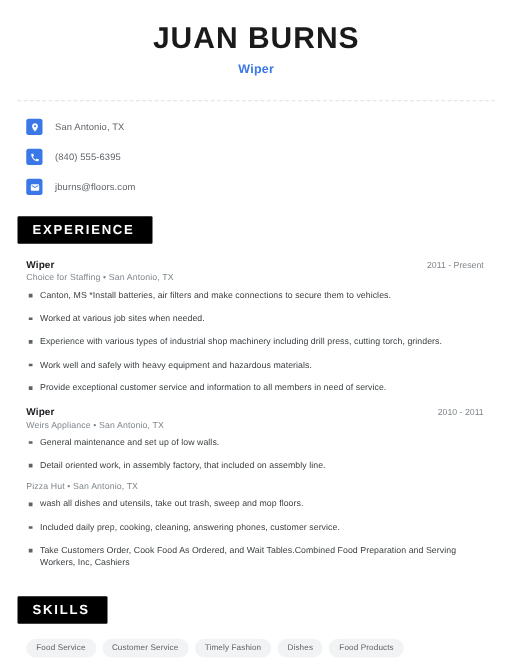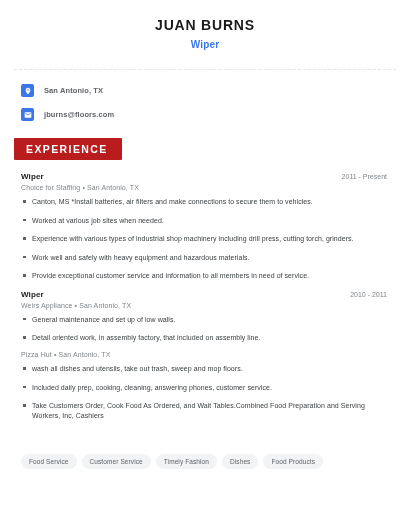--- a/index.html
+++ b/index.html
@@ -22,21 +22,21 @@
     padding: 0 14px;
     position: relative;
   }
 
   
   .header {
     padding-top: 18px;
     text-align: center;
   }
   .full-name {
-    font-size: 14px;
+    font-size: 24px;
     font-weight: bold;
     letter-spacing: 0.8px;
     color: #1a1a1a;
     line-height: 1.1;
     margin: 0;
   }
   .job-title {
     font-size: 10px;
     font-weight: bold;
     color: #3b78e7;
@@ -53,21 +53,20 @@
 
   
   .contact-list {
     padding: 11px 0 0 7px;
   }
   .contact-row {
     display: flex;
     align-items: center;
     height: 19px;
     margin-bottom: 5px;
-    font-weight: bold;
   }
   .contact-icon {
     width: 13px;
     height: 13px;
     border-radius: 2px;
     background: #3b78e7;
     display: flex;
     align-items: center;
     justify-content: center;
     flex: 0 0 auto;
@@ -77,21 +76,21 @@
     font-size: 7.5px;
     color: #5f6368;
     margin-left: 10px;
     letter-spacing: 0.1px;
   }
 
   
   .section { margin-top: 14px; }
   .section-chip {
     display: inline-block;
-    background: #b91c1c;
+    background: #000000;
     color: #ffffff;
     font-size: 10.5px;
     font-weight: bold;
     letter-spacing: 1.4px;
     padding: 5px 14px 5px 12px;
     border-radius: 1px;
   }
   .section-chip-wrap { padding-left: 0px; }
 
   
@@ -181,20 +180,28 @@
 
     <div class="contact-row">
       <span class="contact-icon">
         <svg width="8" height="8" viewBox="0 0 24 24" fill="#ffffff">
           <path d="M12 2C8.1 2 5 5.1 5 9c0 5.2 7 13 7 13s7-7.8 7-13c0-3.9-3.1-7-7-7zm0 9.5A2.5 2.5 0 1 1 12 6.5a2.5 2.5 0 0 1 0 5z"></path>
         </svg>
       </span>
       <span class="contact-text">San Antonio, TX</span>
     </div>
 
+    <div class="contact-row">
+      <span class="contact-icon">
+        <svg width="8" height="8" viewBox="0 0 24 24" fill="#ffffff">
+          <path d="M6.6 10.8c1.4 2.8 3.8 5.1 6.6 6.6l2.2-2.2c.3-.3.7-.4 1-.2 1.1.4 2.4.6 3.6.6.6 0 1 .4 1 1V20c0 .6-.4 1-1 1C10.6 21 3 13.4 3 4c0-.6.4-1 1-1h3.5c.6 0 1 .4 1 1 0 1.3.2 2.5.6 3.6.1.4 0 .7-.2 1l-2.3 2.2z"></path>
+        </svg>
+      </span>
+      <span class="contact-text">(840) 555-6395</span>
+    </div>
 
     <div class="contact-row">
       <span class="contact-icon">
         <svg width="8" height="8" viewBox="0 0 24 24" fill="#ffffff">
           <path d="M20 4H4c-1.1 0-2 .9-2 2v12c0 1.1.9 2 2 2h16c1.1 0 2-.9 2-2V6c0-1.1-.9-2-2-2zm0 4.2-8 4.8-8-4.8V6l8 4.8L20 6v2.2z"></path>
         </svg>
       </span>
       <span class="contact-text">jburns@floors.com</span>
     </div>
 
@@ -240,20 +247,23 @@
           <li>wash all dishes and utensils, take out trash, sweep and mop floors.</li>
           <li>Included daily prep, cooking, cleaning, answering phones, customer service.</li>
           <li>Take Customers Order, Cook Food As Ordered, and Wait Tables.Combined Food Preparation and Serving Workers, Inc, Cashiers</li>
         </ul>
       </div>
 
     </div>
   </div>
 
   <div class="section skills-section">
+    <div class="section-chip-wrap">
+      <span class="section-chip">SKILLS</span>
+    </div>
 
     <div class="skills-body">
       <span class="skill-tag">Food Service</span>
       <span class="skill-tag">Customer Service</span>
       <span class="skill-tag">Timely Fashion</span>
       <span class="skill-tag">Dishes</span>
       <span class="skill-tag">Food Products</span>
 
     </div>
   </div>

